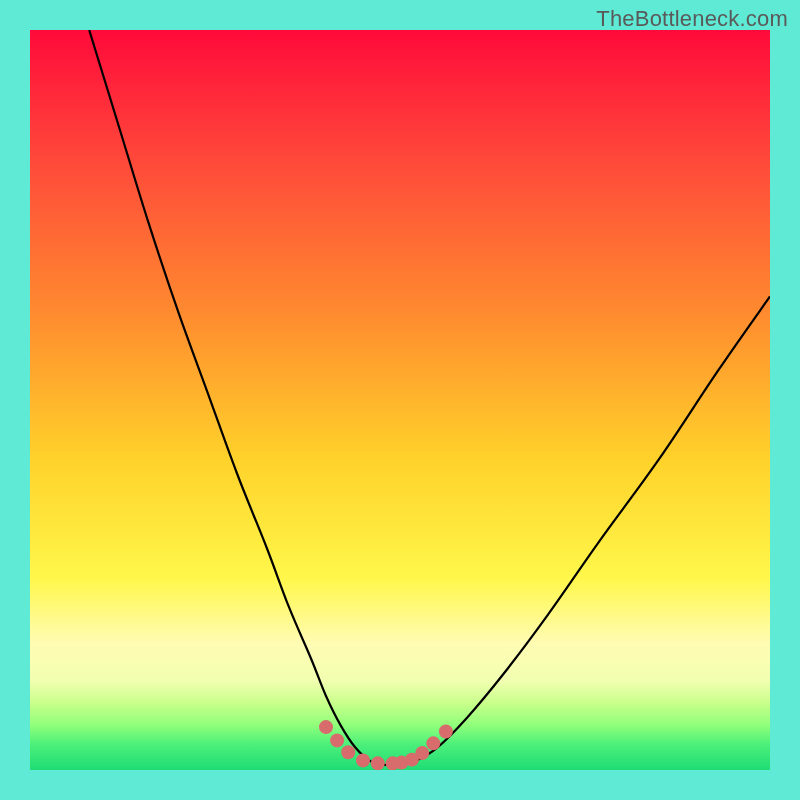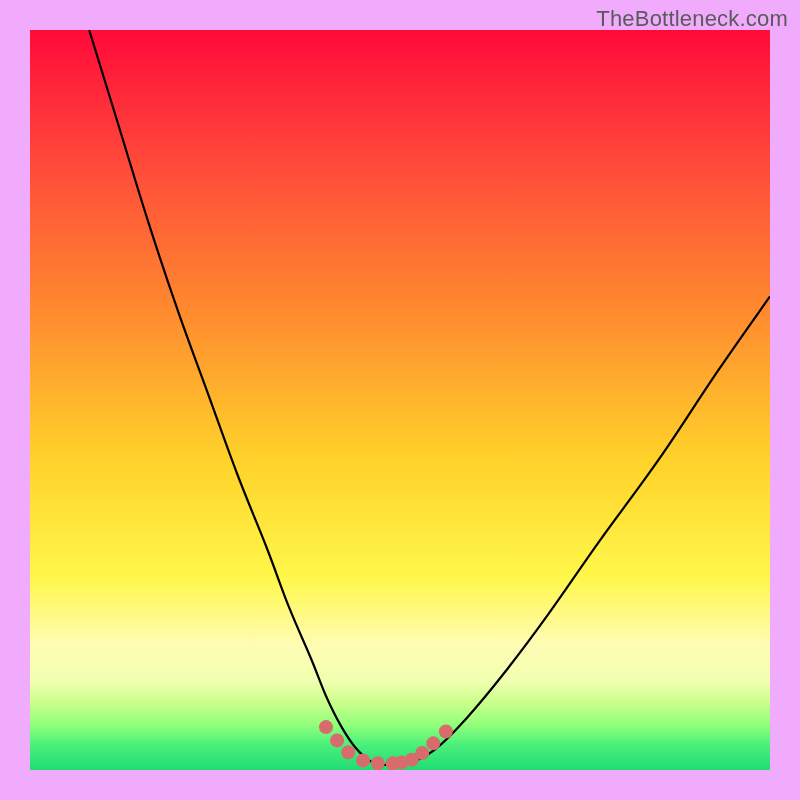--- a/index.html
+++ b/index.html
@@ -1,21 +1,21 @@
 <!DOCTYPE html>
 <html><head>
 <meta charset="utf-8">
 <style>
   * { margin: 0; padding: 0; box-sizing: border-box; }
   html, body { width: 800px; height: 800px; overflow: hidden; background: #000; }
   .frame {
     position: relative;
     width: 800px;
     height: 800px;
-    background: #f0abfc;
+    background: #5eead4;
   }
   .watermark {
     position: absolute;
     top: 6px;
     right: 12px;
     font-family: Arial, Helvetica, sans-serif;
     font-size: 22px;
     font-weight: 500;
     color: #5a5a5a;
     letter-spacing: 0.2px;

